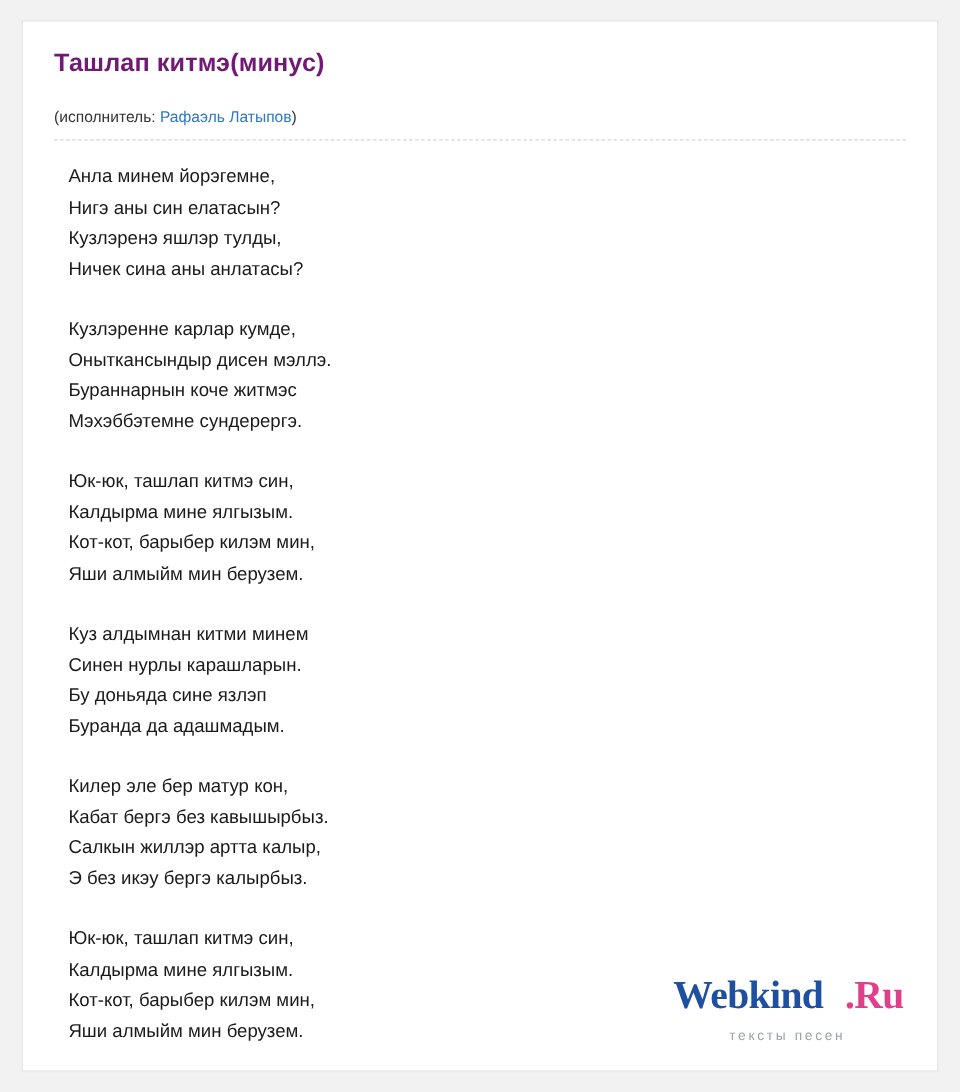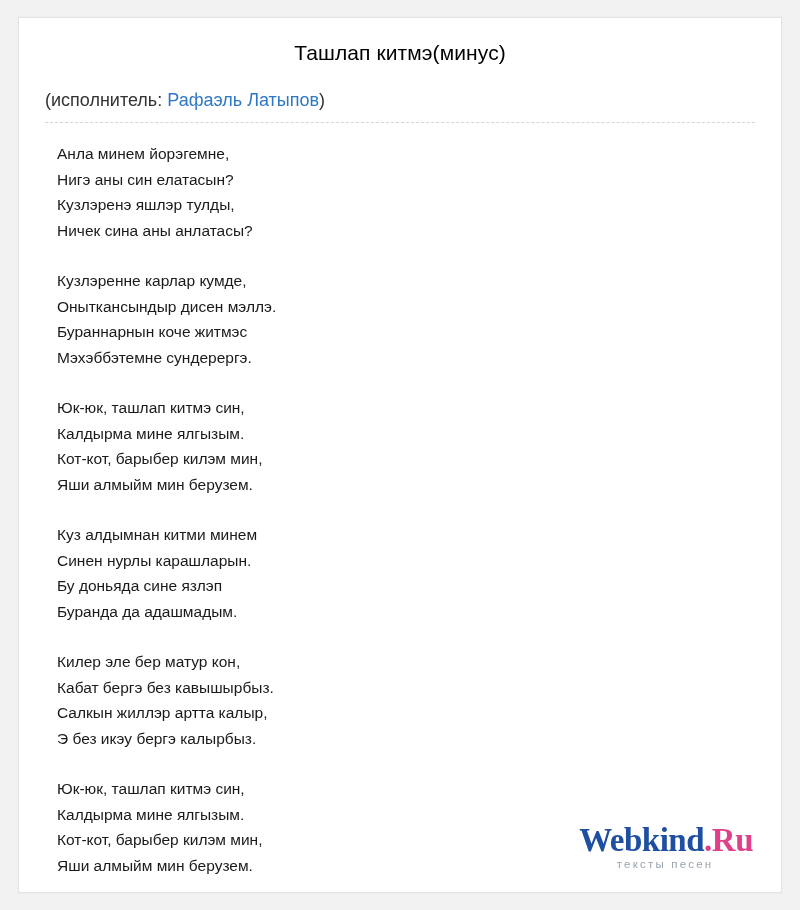--- a/index.html
+++ b/index.html
@@ -21,30 +21,29 @@
     height: 876px;
     background: #ffffff;
     box-sizing: border-box;
     border: 1px solid #e3e3e3;
     box-shadow: 0 0 0 1px rgba(0,0,0,0.01);
   }
   .inner {
     padding: 22px 26px 0 26px;
   }
   .song-title {
-    color: #000000;
+    color: #701a75;
     font-size: 21px;
-    font-weight: normal;
+    font-weight: bold;
     line-height: 26px;
     margin: 0 0 4px 0;
     letter-spacing: 0.1px;
-    text-align: center;
   }
   .performer-line {
-    font-size: 18px;
+    font-size: 13px;
     color: #333333;
     padding-bottom: 11px;
     border-bottom: 1px dashed #cfd6dd;
     margin-bottom: 0;
     margin-top: 24px;
   }
   .performer-link {
     color: #2f77c4;
     text-decoration: none;
   }
@@ -71,26 +70,27 @@
   }
   .logo-main {
     font-family: "Liberation Serif", serif;
     font-size: 33px;
     font-weight: bold;
     color: #1f4fa0;
     letter-spacing: -0.5px;
   }
   .logo-main .ru {
     color: #e0408a;
+    padding-left: 18px;
   }
   .logo-sub {
     font-size: 11.5px;
     color: #9aa3ad;
     letter-spacing: 2.2px;
-    margin-top: 2px;
+    margin-top: 12px;
     text-align: center;
     padding-right: 2px;
   }
 </style>
 </head>
 <body>
 
 <div class="page">
   <div class="inner">
 

